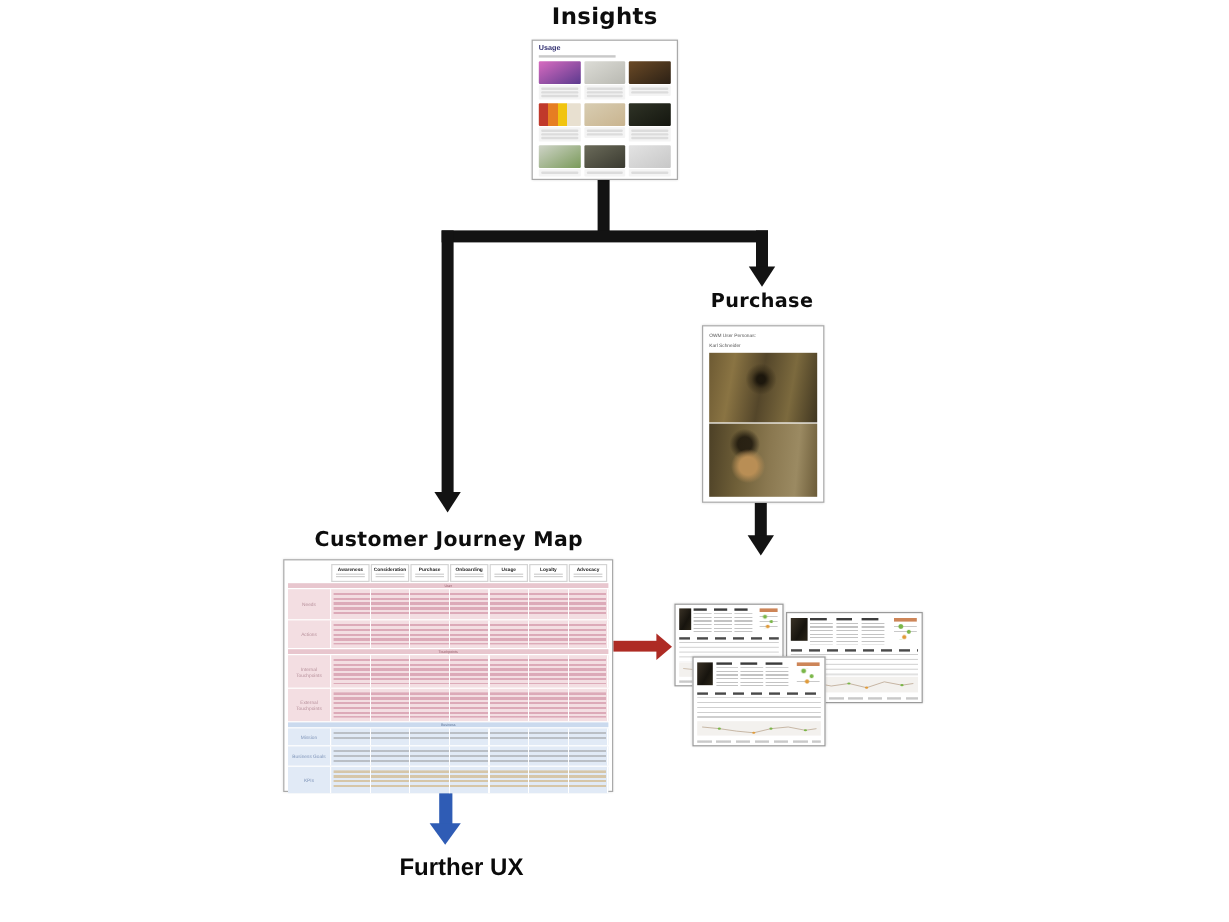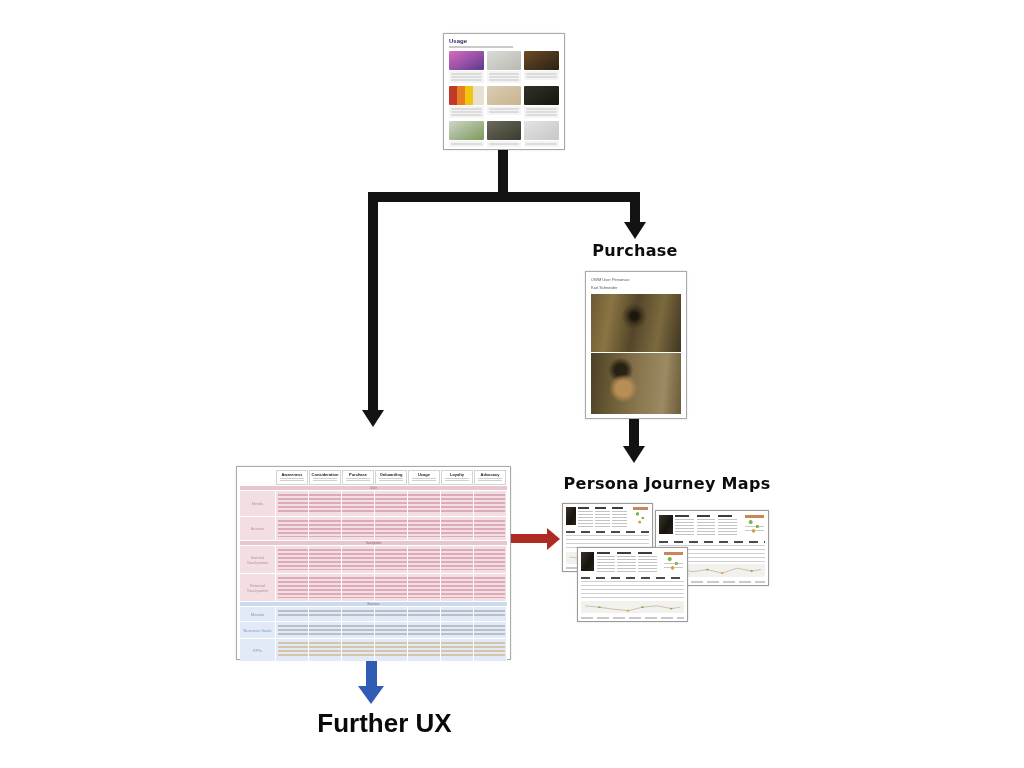--- a/index.html
+++ b/index.html
@@ -7,21 +7,21 @@
          font-family:"DejaVu Sans",sans-serif;}
 
   
   .t{position:absolute;font-weight:bold;color:#0d0d0d;text-align:center;letter-spacing:.3px;
      font-family:"DejaVu Sans",sans-serif;}
   .t-insights{left:404px;top:3px;width:200px;font-size:19px;}
   .t-personas{left:559px;top:241px;width:152px;font-size:16px;}
   .t-cjm{left:238px;top:440px;width:272px;font-size:17px;}
   .t-pjm{left:556px;top:474px;width:222px;font-size:16px;}
   .t-further{position:absolute;left:262px;top:710px;width:245px;text-align:center;
-     font-family:"Liberation Sans",sans-serif;font-weight:bold;font-size:26px;line-height:26px;color:#0a0a0a;}
+     font-family:"Liberation Sans",sans-serif;font-weight:bold;font-size:20px;line-height:26px;color:#0a0a0a;}
 
   
   .conn{position:absolute;background:#131313;}
   .c-stub{left:498px;top:149px;width:10px;height:48px;}
   .c-h{left:368px;top:192px;width:272px;height:10px;}
   .c-left{left:368px;top:192px;width:10px;height:219px;}
   .c-right{left:630px;top:192px;width:10px;height:31px;}
   .c-personas{left:629px;top:418px;width:10px;height:29px;}
   .ah{position:absolute;width:0;height:0;border-left:11px solid transparent;border-right:11px solid transparent;border-top:17px solid #131313;}
   .ah-left{left:362px;top:410px;}
@@ -117,22 +117,23 @@
   .pjm-chart{position:absolute;left:3%;right:3%;top:72%;height:17%;background:#f3f1ee;}
   .pjm-chart svg{width:100%;height:100%;display:block;}
   .pjm-foot{position:absolute;left:3%;right:3%;bottom:3%;height:2px;
       background:repeating-linear-gradient(90deg,#c9c9c9 0 12px,rgba(0,0,0,0) 12px 16px);}
 </style>
 </head>
 <body>
 
 <div class="stage">
 
+  <div class="t t-insights">Insights</div>
   <div class="t t-personas">Purchase</div>
-  <div class="t t-pjm">Persona Journey Maps</div>
+  <div class="t t-cjm">Customer Journey Map</div>
   <div class="t-further">
     <div>Further UX</div>
   </div>
 
   <div class="conn c-stub"></div>
   <div class="conn c-h"></div>
   <div class="conn c-left"></div>
   <div class="conn c-right"></div>
   <div class="ah ah-left"></div>
   <div class="ah ah-right"></div>

